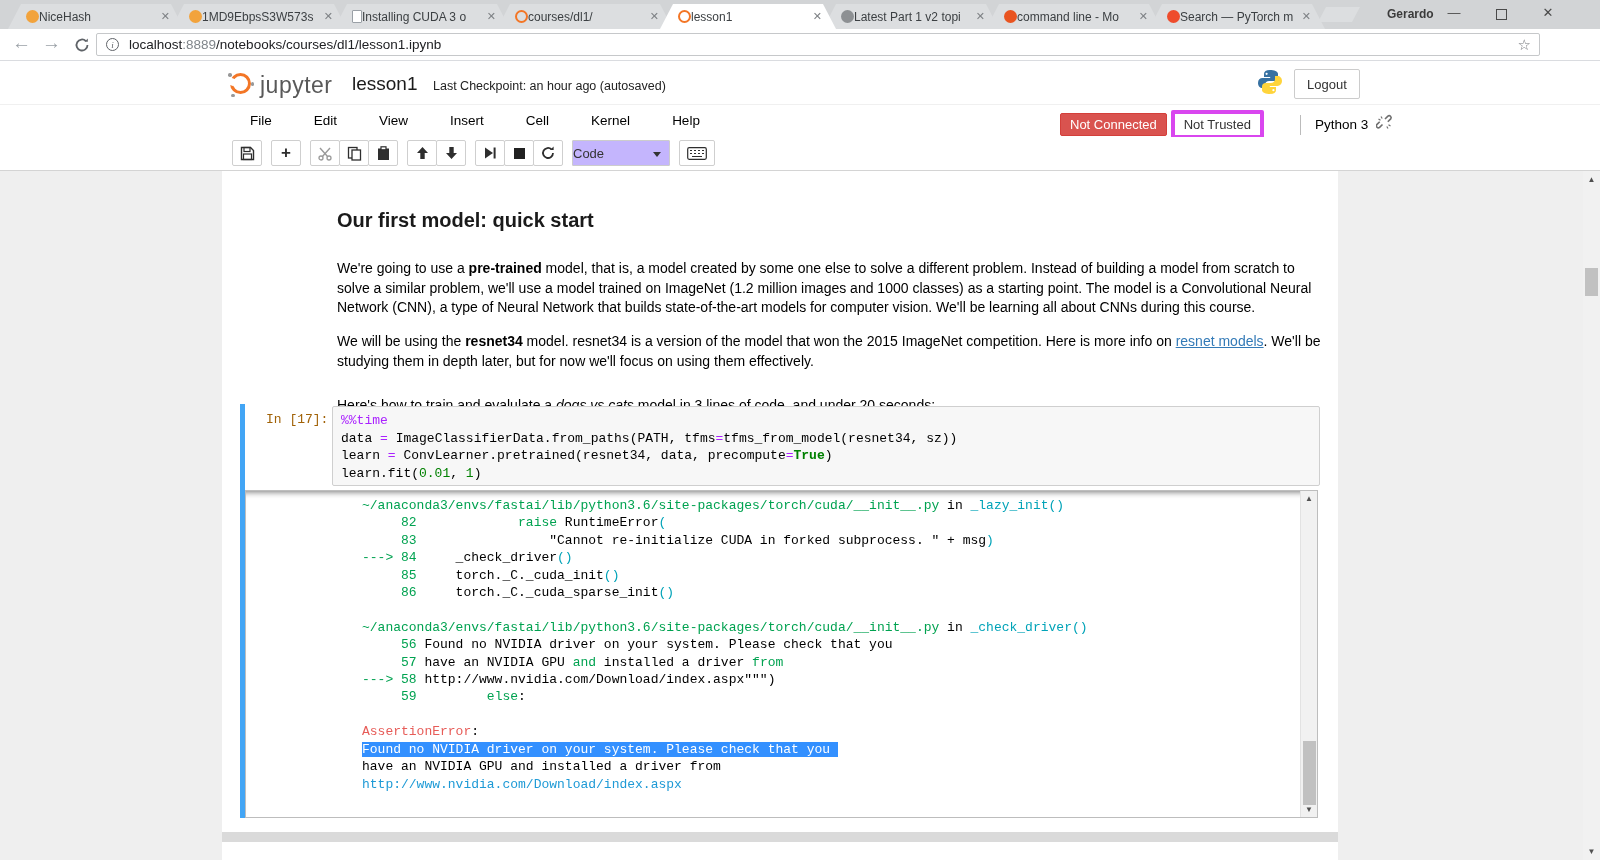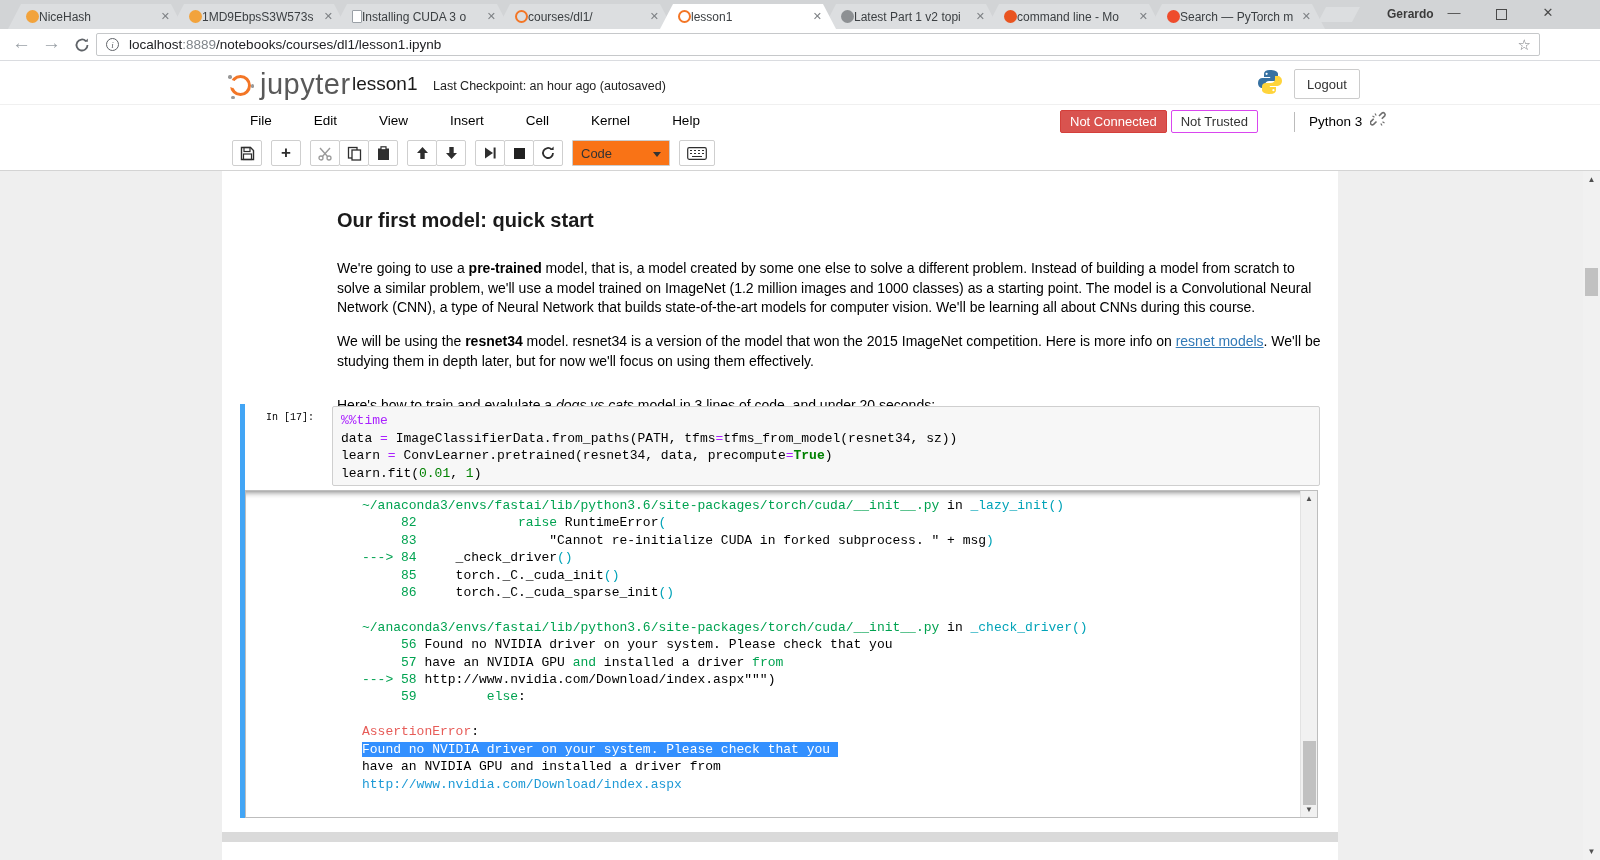--- a/index.html
+++ b/index.html
@@ -43,53 +43,53 @@
   #info-icon{width:13px;height:13px;border:1.4px solid #5f6368;border-radius:50%;margin:0 10px 0 9px;
              font-size:9px;color:#5f6368;display:flex;align-items:center;justify-content:center;
              font-family:"Liberation Serif",serif;font-style:italic;box-sizing:border-box;}
   #urltext{font-size:13.5px;color:#202124;}
   #urltext .grey{color:#80868b;}
   #star-icon{position:absolute;right:8px;top:2px;font-size:15px;color:#76797d;}
 
   
   #jheader{position:absolute;left:0;top:61px;width:1600px;height:43px;background:#fff;}
   #jlogo{position:absolute;left:227px;top:9px;display:flex;align-items:flex-end;gap:6px;}
-  #jlogo-text{font-size:29px;color:#595959;letter-spacing:.5px;line-height:1;}
+  #jlogo-text{font-size:23px;color:#595959;letter-spacing:.5px;line-height:1;}
   #nb-title{position:absolute;left:352px;top:12px;font-size:19px;color:#1a1a1a;}
   #nb-checkpoint{position:absolute;left:433px;top:18px;font-size:12.5px;color:#222;}
   #python-logo{position:absolute;left:1256px;top:7px;}
   #logout-btn{position:absolute;left:1294px;top:8px;height:28px;padding:0 12px;background:#fff;
               border:1px solid #cccccc;border-radius:2px;font-size:13px;color:#333;
               display:flex;align-items:center;}
 
   
   #menubar{position:absolute;left:0;top:104px;width:1600px;height:33px;background:#fff;
            border-top:1px solid #f0f0f0;box-sizing:border-box;}
   #menus{position:absolute;left:250px;top:8px;display:flex;gap:42px;font-size:13.5px;color:#000;}
   .menu-item{cursor:default;}
   #statusgroup{position:absolute;left:1060px;top:5px;display:flex;align-items:center;}
   #not-connected{background:#d9534f;border:1px solid #d43f3a;color:#fff;font-size:13px;
                  padding:3px 9px;border-radius:2px;}
-  #not-trusted{background:#fff;border:1px solid #d946ef;color:#333;font-size:13px;
+  #not-trusted{background:#fff;border:4px solid #d946ef;color:#333;font-size:13px;
                padding:3px 9px;border-radius:2px;margin-left:4px;}
   #kernel-sep{width:1px;height:20px;background:#bbb;margin-left:36px;}
   #kernel-name{font-size:13.5px;color:#000;margin-left:14px;}
   #kernel-icon{margin-left:8px;}
 
   
   #toolbarrow{position:absolute;left:0;top:137px;width:1600px;height:34px;background:#fff;
               border-bottom:1px solid #d4d4d4;box-sizing:border-box;}
   #toolbar{position:absolute;left:232px;top:3px;display:flex;gap:9px;align-items:center;}
   .tgroup{display:flex;}
   .tbtn{height:26px;min-width:30px;border:1px solid #cfcfcf;background:#fff;border-radius:2px;
         display:flex;align-items:center;justify-content:center;box-sizing:border-box;color:#2e2e2e;}
   .tgroup .tbtn + .tbtn{margin-left:-1px;}
   .tbtn svg{display:block;}
-  #celltype-select{height:26px;width:98px;border:1px solid #cccccc;border-radius:1px;background:#f97316;
-        display:flex;align-items:center;font-size:13px;color:#333;padding-left:8px;position:relative;
+  #celltype-select{height:26px;width:98px;border:1px solid #cccccc;border-radius:1px;background:#c4b5fd;
+        display:flex;align-items:center;font-size:13px;color:#333;padding-left:0;position:relative;
         box-sizing:border-box;}
   #celltype-caret{position:absolute;right:8px;top:11px;width:0;height:0;
         border-left:4px solid transparent;border-right:4px solid transparent;border-top:5px solid #333;}
   #stop-square{width:11px;height:11px;background:#212121;}
 
   
   #nbarea{position:absolute;left:0;top:171px;width:1600px;height:689px;background:#efefef;}
   #page{position:absolute;left:222px;top:171px;width:1116px;height:689px;background:#fff;overflow:hidden;}
 
   #md-heading{position:absolute;left:115px;top:21px;font-size:20px;font-weight:bold;color:#1a1a1a;}
@@ -100,21 +100,21 @@
   .c-n{} .c-b{font-weight:bold;text-align:right;} .c-i{font-style:italic;}
   .c-a{color:#337ab7;text-decoration:underline;}
   .c-mg{color:#aa22ff;} .c-op{color:#aa22ff;}
   .c-kw{color:#008000;font-weight:bold;} .c-num{color:#008000;}
   .c-gr{color:#00a250;} .c-cy{color:#00a3b8;} .c-rd{color:#e75c58;}
   .c-sel{background:#3390ff;color:#fff;}
   .c-lk{color:#1e9ad6;}
 
   #cell-border{position:absolute;left:18px;top:233px;width:5px;height:414px;background:#42a5f5;}
   #in-prompt{position:absolute;left:44px;top:241px;font-family:"Liberation Mono",monospace;
-             font-size:10px;color:#000000;white-space:pre;}
+             font-size:13px;color:#a16207;white-space:pre;}
   #code-input{position:absolute;left:110px;top:235px;width:988px;height:80px;background:#f7f7f7;
               border:1px solid #cfcfcf;border-radius:2px;box-sizing:border-box;
               padding:5px 8px;font-family:"Liberation Mono",monospace;font-size:13px;}
   #code-input .rline{line-height:17.5px;white-space:pre;}
 
   #output-box{position:absolute;left:23px;top:319px;width:1073px;height:328px;background:#fff;
               border:1px solid #bdbdbd;box-sizing:border-box;
               box-shadow:inset 0 7px 6px -6px rgba(0,0,0,.55);overflow:hidden;}
   #output-pre{position:absolute;left:92px;top:6px;right:20px;
               font-family:"Liberation Mono",monospace;font-size:13px;}

